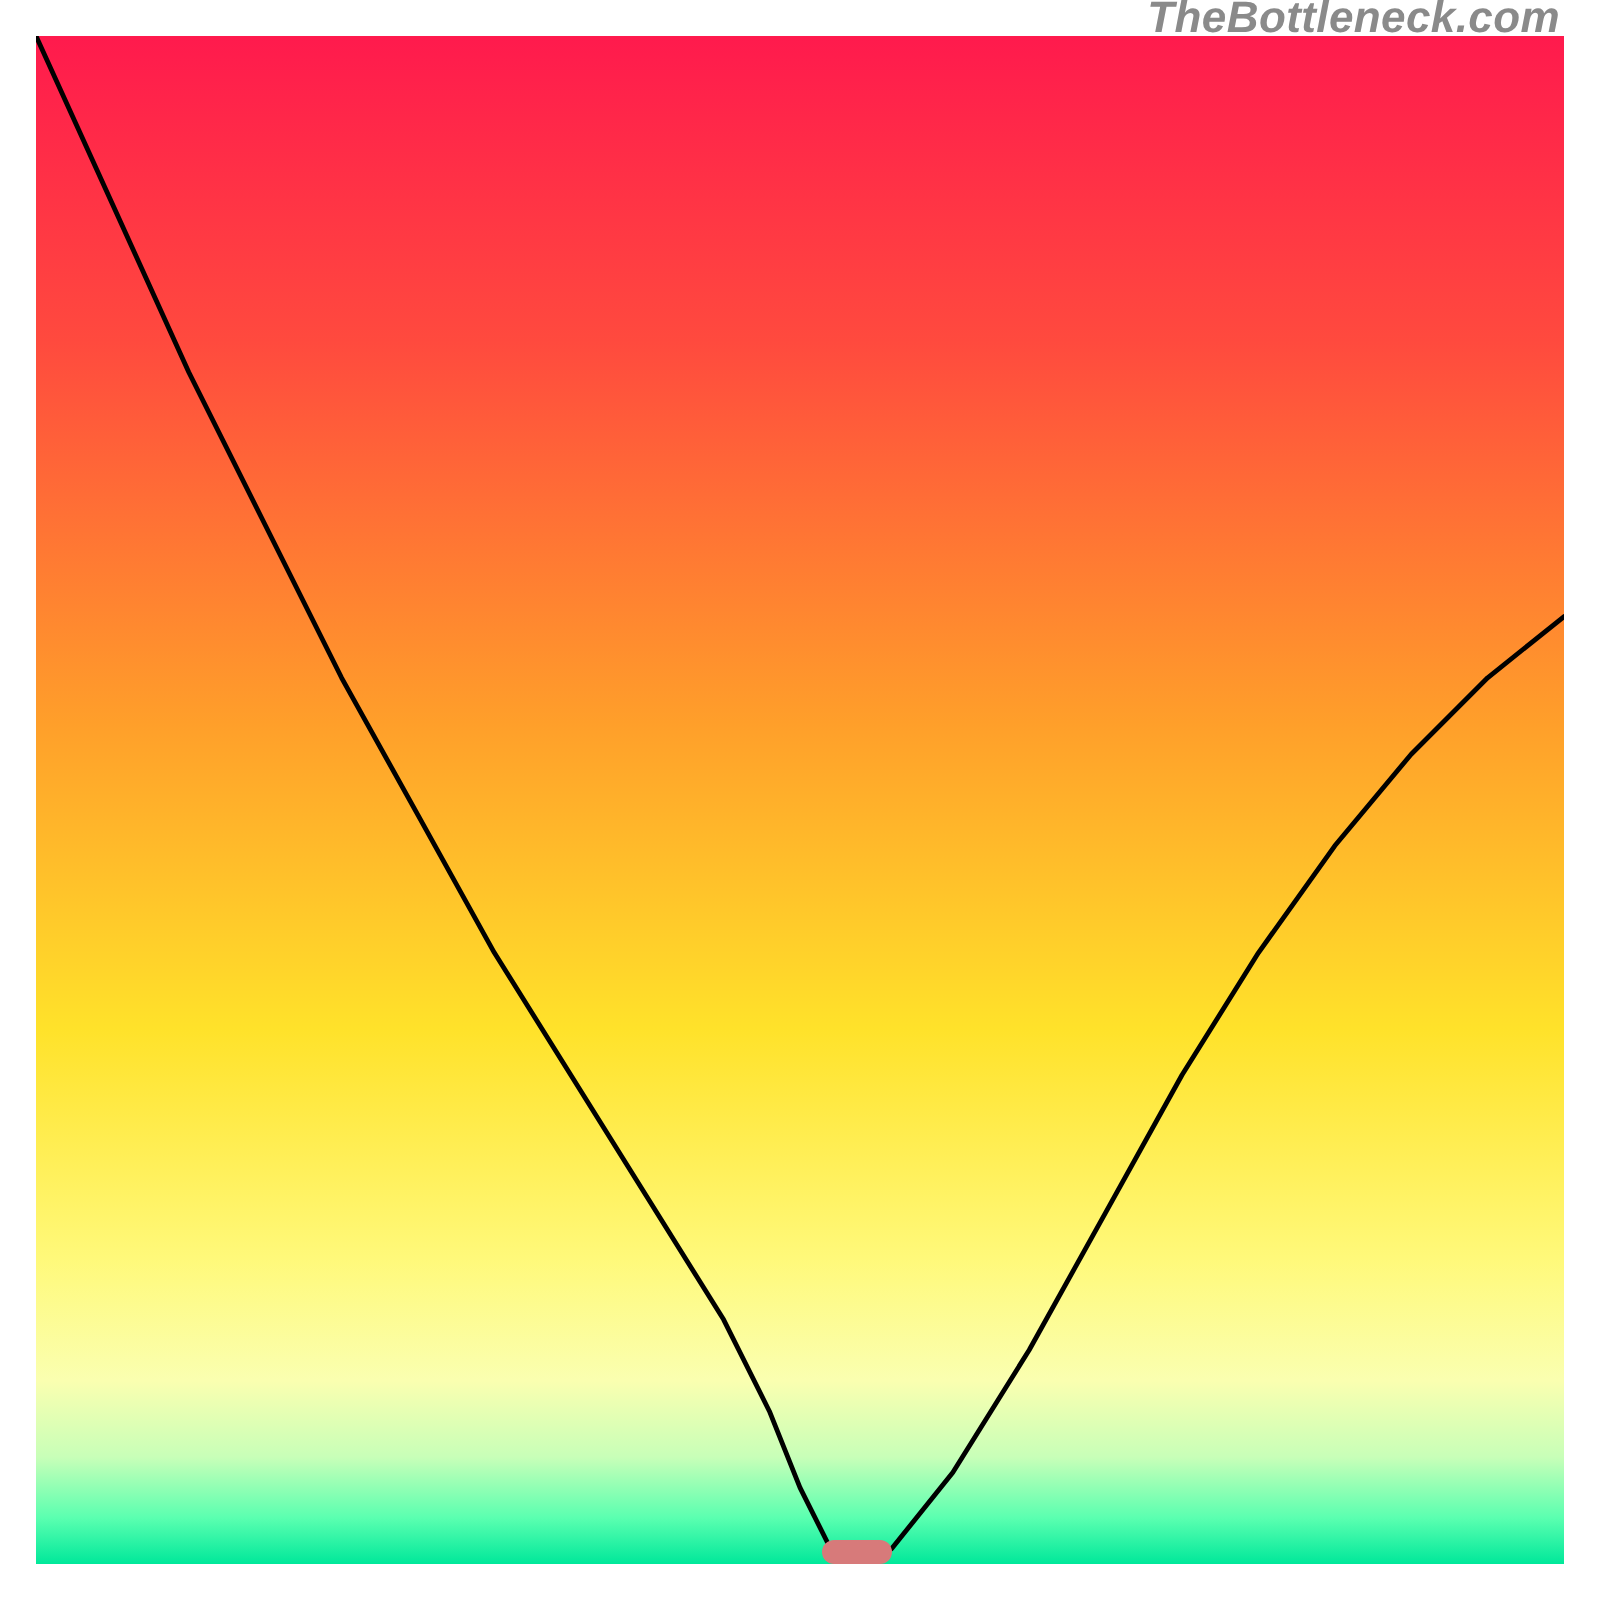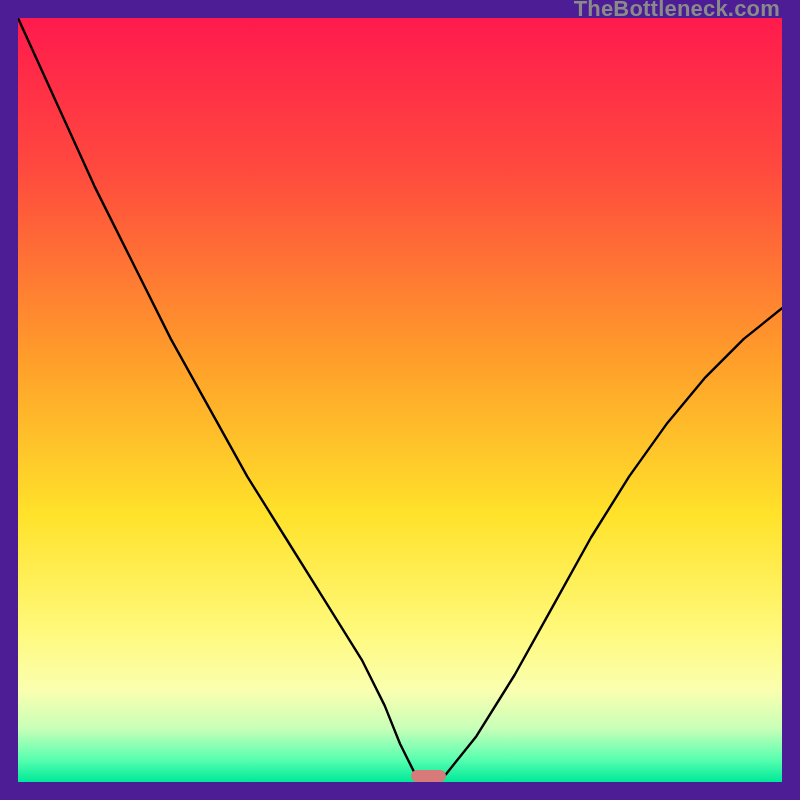--- a/index.html
+++ b/index.html
@@ -9,21 +9,22 @@
     height: 800px;
     background: #000;
     overflow: hidden;
   }
   .frame {
     position: absolute;
     left: 0;
     top: 0;
     width: 800px;
     height: 800px;
-    background: #4c1d95;
+    background: #ffffff;
+    font-style: italic;
   }
   .plot {
     position: absolute;
     left: 18px;
     top: 18px;
     width: 764px;
     height: 764px;
     overflow: hidden;
   }
   .gradient {

